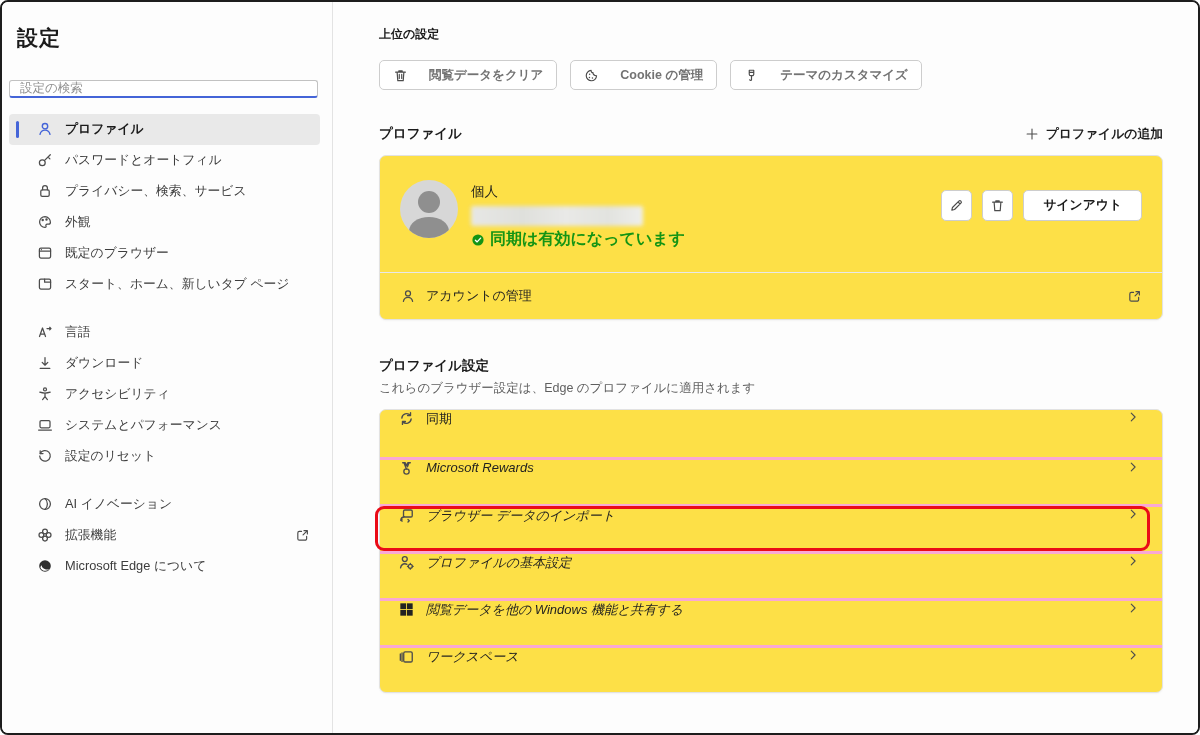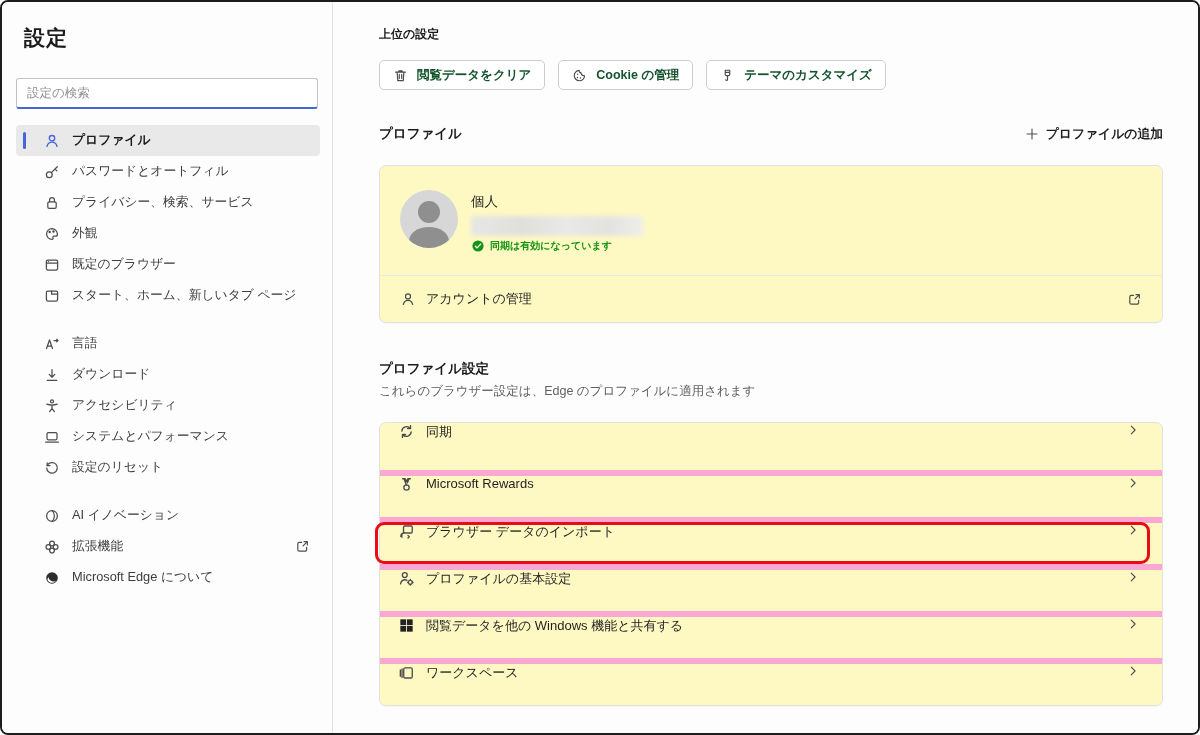--- a/index.html
+++ b/index.html
@@ -2,25 +2,25 @@
 <html><head>
 <meta charset="utf-8">
 <style>
   * { box-sizing: border-box; margin: 0; padding: 0; }
   html,body { width:1200px; height:735px; background:#fff; font-family:"Liberation Sans","DejaVu Sans",sans-serif; }
   .frame {
     width:1200px; height:735px; border:2px solid #1d1d1d; border-radius:8px;
     background:#fdfdfd; display:flex; overflow:hidden;
   }
   
-  .sidebar { width:331px; flex:0 0 331px; border-right:1px solid #e3e3e3; padding:16px 12px 0 14px; background:#fdfdfd; }
+  .sidebar { width:331px; flex:0 0 331px; border-right:1px solid #e3e3e3; padding:16px 12px 0 7px; background:#fdfdfd; }
   .sidebar h1 { font-size:21px; font-weight:bold; color:#1b1b1b; margin:6px 0 26px 8px; letter-spacing:1px; }
   .search-box { position:relative; margin:0 2px 16px 0; }
   .search-box input {
-    width:100%; height:31px; border:1px solid #c2c2c2; border-bottom:2px solid #4565d8;
+    width:100%; height:18px; border:1px solid #c2c2c2; border-bottom:2px solid #4565d8;
     border-radius:3px; padding:0 10px; font-size:12.5px; color:#333; background:#fff; outline:none;
     font-family:inherit;
   }
   .search-box input::placeholder { color:#8f8f8f; }
   .nav-group { margin-bottom:17px; }
   .nav-item {
     position:relative; display:flex; align-items:center; height:31px;
     padding-left:28px; border-radius:4px; font-size:12.8px; color:#3d3d3d; cursor:pointer;
   }
   .nav-item .nicon { width:16px; height:16px; margin-right:12px; flex:0 0 16px; display:inline-flex; }
@@ -30,57 +30,57 @@
   }
   .nav-item .ext { margin-left:auto; margin-right:10px; display:inline-flex; }
   svg { display:block; }
   .st { fill:none; stroke:#4c4c4c; stroke-width:1.25; stroke-linecap:round; stroke-linejoin:round; }
   .st-blue { fill:none; stroke:#4565d8; stroke-width:1.4; stroke-linecap:round; stroke-linejoin:round; }
   
   .main { flex:1; padding:24px 35px 0 46px; background:#fdfdfd; }
   .main h2 { font-size:12px; font-weight:bold; color:#1b1b1b; margin-bottom:17px; }
   .quick-actions { display:flex; gap:13px; }
   .qa-btn {
-    display:inline-flex; align-items:center; gap:9px; height:30px; padding:0 13px;
+    display:inline-flex; align-items:center; gap:21px; height:30px; padding:0 13px;
     background:#fff; border:1px solid #cdcdcd; border-radius:5px; font-size:12.5px; font-weight:bold;
-    color:#14532d; cursor:pointer; font-family:inherit;
+    color:#737373; cursor:pointer; font-family:inherit;
   }
   .section-head { display:flex; align-items:center; justify-content:space-between; }
   .section-label { font-size:13.5px; font-weight:bold; color:#1b1b1b; }
   .section-desc { font-size:12.5px; color:#5f5f5f; margin-top:5px; }
   .add-link { display:inline-flex; align-items:center; gap:7px; font-size:12.8px; font-weight:bold; color:#1f1f1f; cursor:pointer; }
   .profile-section { margin-top:35px; }
   .card {
-    margin-top:22px; background:#fef9c3; border:1px solid #e2e2e2; border-radius:7px;
+    margin-top:12px; background:#fde047; border:1px solid #e2e2e2; border-radius:7px;
     box-shadow:0 1px 2px rgba(0,0,0,.04);
   }
   .profile-top { display:flex; align-items:flex-start; padding:24px 20px 22px 20px; }
   .avatar { width:58px; height:58px; border-radius:50%; background:#d7d7d7; position:relative; overflow:hidden; flex:0 0 58px; }
   .avatar .head { position:absolute; left:50%; top:11px; transform:translateX(-50%); width:22px; height:22px; border-radius:50%; background:#8f8f8f; }
   .avatar .body { position:absolute; left:50%; top:37px; transform:translateX(-50%); width:40px; height:28px; border-radius:50% 50% 0 0; background:#8f8f8f; }
   .p-info { margin-left:13px; padding-top:3px; }
   .p-name { font-size:13.5px; color:#1b1b1b; }
   .p-email-blur {
     width:172px; height:20px; margin:5px 0 3px 0; border-radius:2px;
     background:linear-gradient(90deg,#e7e7e5,#dfe0dc 30%,#e9e9e7 55%,#e2e3df 80%,#eeeeec);
     filter:blur(2px);
   }
-  .p-sync { display:flex; align-items:center; gap:5px; font-size:10px; color:#149414; font-weight:bold; }
+  .p-sync { display:flex; align-items:center; gap:5px; font-size:16px; color:#149414; font-weight:bold; }
   .p-actions { margin-left:auto; display:flex; gap:10px; align-items:center; padding-top:10px; }
   .icon-btn { width:31px; height:31px; border:1px solid #cdcdcd; border-radius:5px; background:#fff; display:inline-flex; align-items:center; justify-content:center; cursor:pointer; }
   .signout-btn { height:31px; padding:0 19px; border:1px solid #cdcdcd; border-radius:5px; background:#fff; font-size:12.8px; font-weight:bold; color:#1b1b1b; cursor:pointer; font-family:inherit; }
   .card-divider { border-top:1px solid #e8e8e8; }
   .account-row { display:flex; align-items:center; gap:10px; padding:14px 20px; font-size:13px; color:#1f1f1f; cursor:pointer; }
   .account-row .ext { margin-left:auto; }
   .settings-section { margin-top:37px; }
   .settings-row {
     position:relative; display:flex; align-items:flex-start; height:47px; padding:0 22px 0 18px;
     font-size:13px; color:#1f1f1f; cursor:pointer;
   }
-  .settings-row + .settings-row { border-top:6px solid #f9a8d4; }
+  .settings-row + .settings-row { border-top:3px solid #f9a8d4;font-style:italic; }
   .settings-row .ricon { width:17px; height:17px; margin-right:11px; display:inline-flex; }
   .settings-row .chev { margin-left:auto; display:inline-flex; }
   .red-box {
     position:absolute; left:-5px; right:12px; top:-1px; bottom:0;
     border:3px solid #ea0b17; border-radius:9px; pointer-events:none; z-index:3;
   }
 </style>
 </head>
 <body>
 
@@ -298,20 +298,33 @@
             <div class="p-sync">
               <span>
                 <svg viewBox="0 0 16 16" width="14" height="14">
                     <circle cx="8" cy="8" r="6.4" fill="#149414"></circle>
                     <path d="m5 8.2 2 2 4-4.4" fill="none" stroke="#fff" stroke-width="1.5" stroke-linecap="round" stroke-linejoin="round"></path>
                   </svg>
               </span>
               <span>同期は有効になっています</span>
             </div>
           </div>
+          <div class="p-actions">
+            <span class="icon-btn">
+              <svg viewBox="0 0 16 16" width="15" height="15">
+                  <path class="st" d="m3 13 .7-2.9 6.8-6.8a1.45 1.45 0 0 1 2.2 2.2L5.9 12.3zM9.6 4.2l2.2 2.2"></path>
+                </svg>
+            </span>
+            <span class="icon-btn">
+              <svg viewBox="0 0 16 16" width="15" height="15">
+                  <path class="st" d="M2.8 4.4h10.4M6.2 4.4V3h3.6v1.4M4.4 4.4l.7 9.1h5.8l.7-9.1"></path>
+                </svg>
+            </span>
+            <button class="signout-btn">サインアウト</button>
+          </div>
         </div>
         <div class="card-divider"></div>
         <div class="account-row">
           <span>
             <svg viewBox="0 0 16 16" width="16" height="16">
                 <circle class="st" cx="8" cy="5.4" r="2.5"></circle>
                 <path class="st" d="M3.4 13.4c.5-2.5 2.3-4 4.6-4s4.1 1.5 4.6 4"></path>
               </svg>
           </span>
           <span>アカウントの管理</span>

